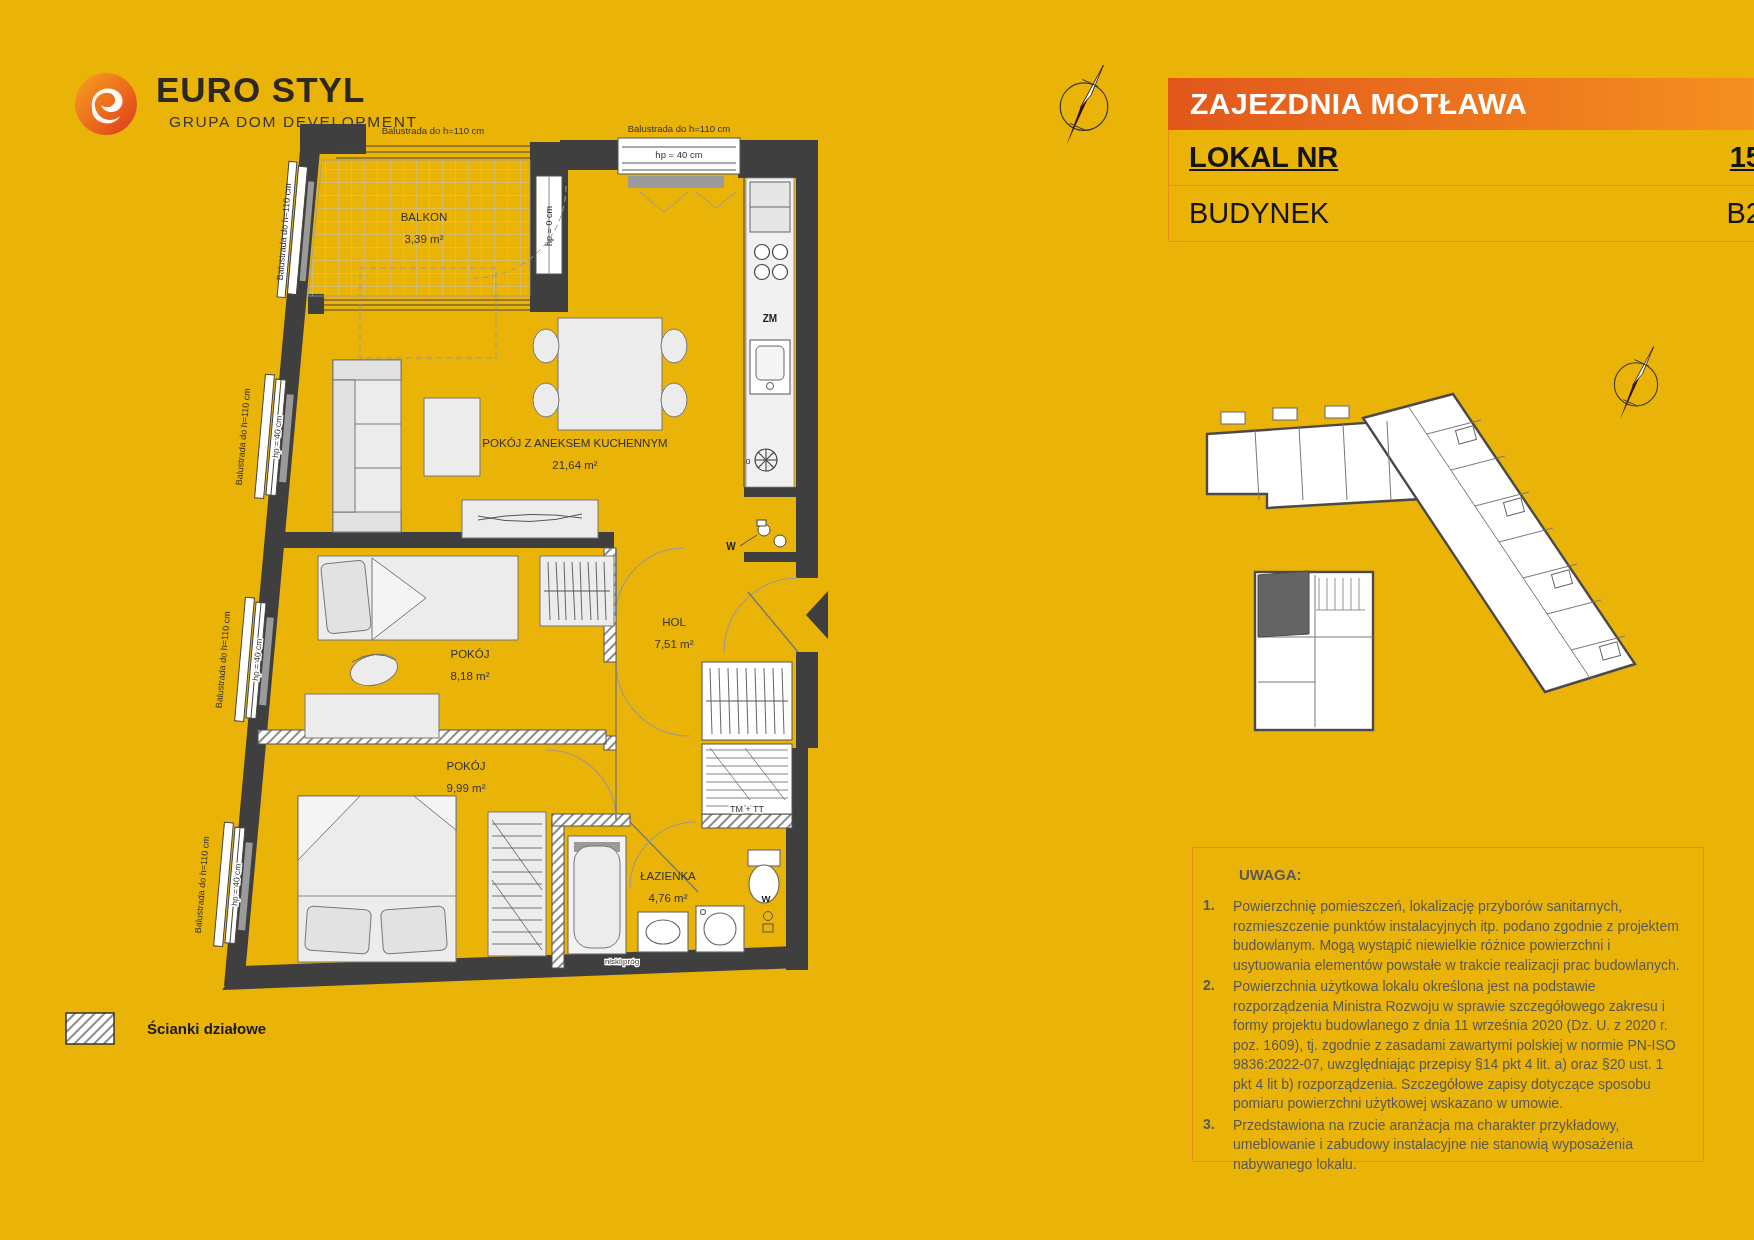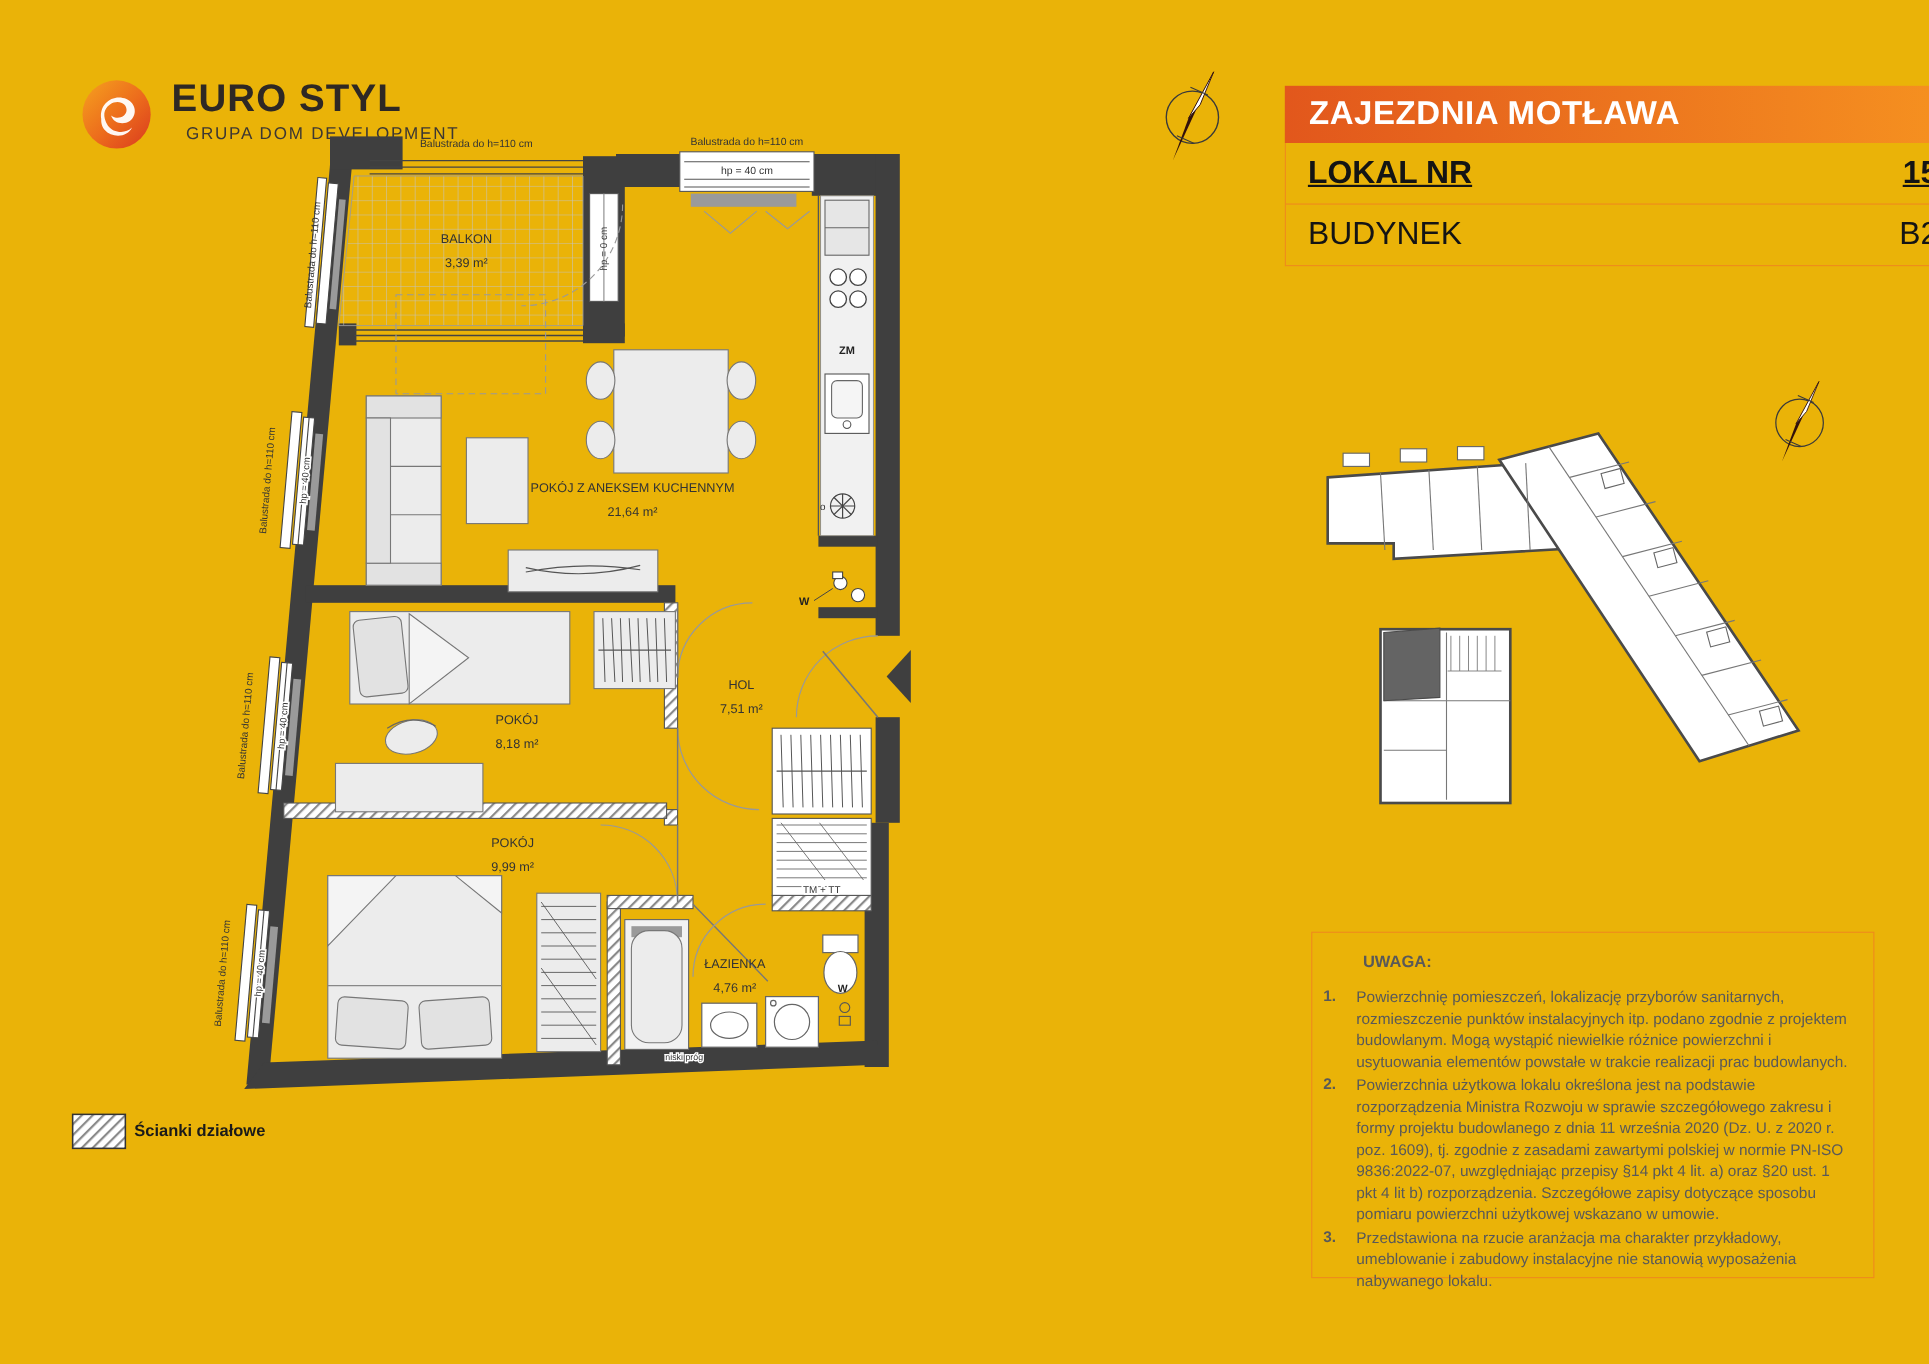--- a/index.html
+++ b/index.html
@@ -28,21 +28,21 @@
   
   .notes{position:absolute;left:1168px;top:847px;width:512px;height:315px;
          border:1.5px solid #ef8a1d;box-sizing:border-box;color:#595959;margin-left:24px;}
   .notes-head{margin:18px 0 14px 46px;font-size:15px;font-weight:bold;}
   .note-item{display:flex;margin:0 18px 2px 8px;}
   .note-num{width:30px;text-align:left;font-size:14px;font-weight:bold;flex:none;
             padding-left:2px;}
   .note-text{font-size:14px;line-height:19.5px;width:452px;}
 
   
-  .legend-label{position:absolute;left:122px;top:1020px;font-size:15px;
+  .legend-label{position:absolute;left:147px;top:1020px;font-size:15px;
                 font-weight:bold;color:#1a1a1a;}
 
   svg text{font-family:"Liberation Sans",sans-serif;}
 </style>
 </head>
 <body>
 
 <div class="page">
 
   <svg class="abs" style="left:70px;top:68px;" width="72" height="72" viewBox="0 0 72 72">

